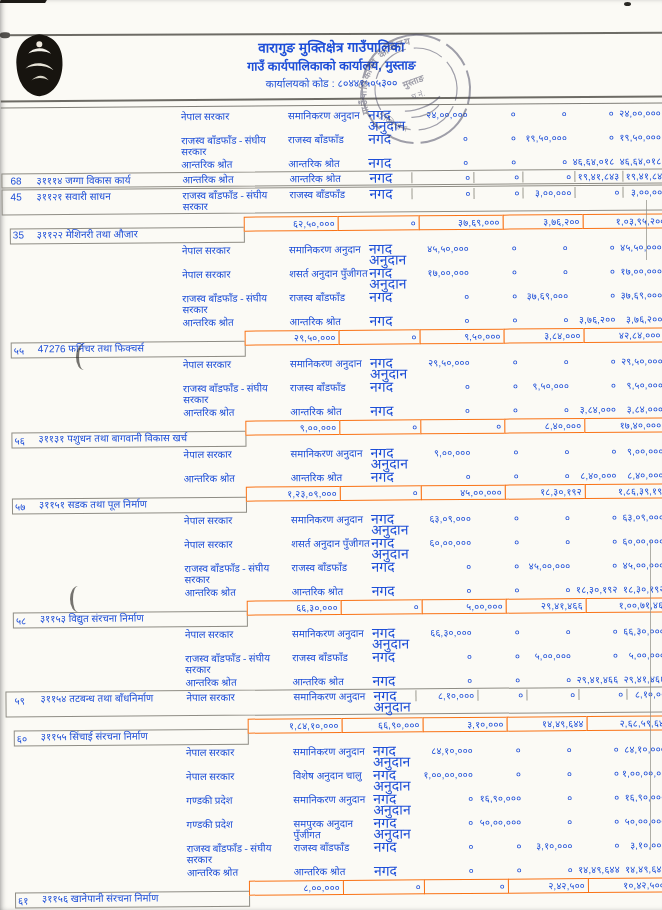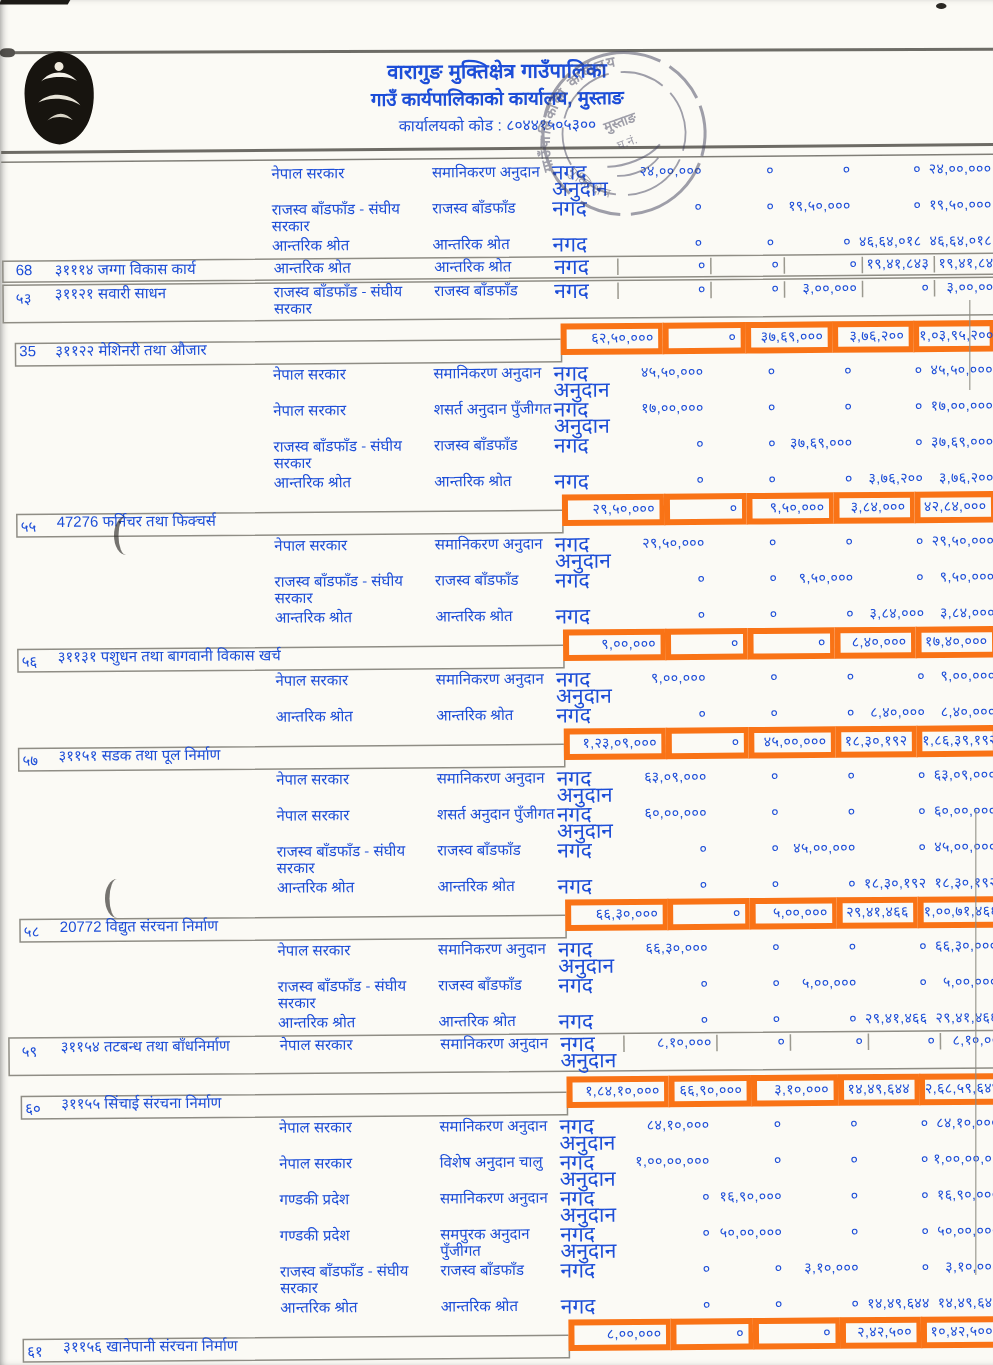--- a/index.html
+++ b/index.html
@@ -22,32 +22,32 @@
   .emblem{position:absolute;left:13px;top:30px;}
   .round-stamp{position:absolute;left:336px;top:14px;pointer-events:none;}
   .rule-double{margin-top:8px;height:5px;border-top:2.5px solid #55534c;border-bottom:1.5px solid #6b6962;opacity:.85;}
   
   .table{padding-top:2px;}
   .trow{display:flex;align-items:flex-start;padding-left:8px;margin:1px 0;}
   .serial{width:26px;flex:none;font-size:10px;}
   .hname,.hname2{font-size:10px;line-height:11px;}
   .hname2{width:146px;flex:none;}
   .spacer{width:172px;flex:none;}
-  .c-src{width:107px;flex:none;font-size:10px;line-height:11px;}
+  .c-src{width:107px;flex:none;font-size:10px;line-height:11px;font-family:Liberation Serif, serif;}
   .c-grant{width:80px;flex:none;font-size:10px;line-height:11px;}
   .c-mode{width:42px;flex:none;font-size:14px;line-height:11px;}
   .vals{display:flex;flex:none;}
   .c-v{font-size:9.5px;line-height:11px;text-align:right;padding-right:3px;letter-spacing:.2px;}
   .v1{width:58px;}.v2{width:45px;}.v3{width:48px;}.v4{width:44px;}.v5{width:44px;}
   .det{margin:2px 0;}
   .head{margin:3px 0 2px;}
   .head .labelwrap{flex:1;display:flex;align-items:flex-start;border:1px solid #8f8d85;height:14px;margin-top:10px;padding-left:2px;overflow:visible;}
   .head .serial{width:24px;}
   .head .hname{white-space:nowrap;}
-  .head .c-v{border:4px solid #f97316;height:12px;padding-top:1px;margin-left:-1px;background:#fbfaf5;}
+  .head .c-v{border:1px solid #f97316;height:12px;padding-top:1px;margin-left:-1px;background:#fbfaf5;padding-left:32px;}
   .hdet{border:1px solid #8f8d85;padding-top:1px;padding-bottom:1px;}
   .hdet .c-v{border-left:1px solid #9b998f;align-self:stretch;}
 </style>
 </head>
 <body>
 
 <div class="sheet">
   <div class="top-edge"></div>
   <div class="top-dot"></div>
   <div class="thin-rule">
@@ -117,21 +117,21 @@
           <div class="c-mode">नगद</div>
           <div class="vals">
             <div class="c-v v1">०</div>
             <div class="c-v v2">०</div>
             <div class="c-v v3">०</div>
             <div class="c-v v4">१९,४१,८४३</div>
             <div class="c-v v5">१९,४१,८४३</div>
           </div>
         </div>
         <div class="trow hdet">
-          <div class="serial">५३</div>
+          <div class="serial">45</div>
           <div class="hname2">३११२१ सवारी साधन</div>
           <div class="c-src">राजस्व बाँडफाँड - संघीय सरकार</div>
           <div class="c-grant">राजस्व बाँडफाँड</div>
           <div class="c-mode">नगद</div>
           <div class="vals">
             <div class="c-v v1">०</div>
             <div class="c-v v2">०</div>
             <div class="c-v v3">३,००,०००</div>
             <div class="c-v v4">०</div>
             <div class="c-v v5">३,००,०००</div>
@@ -354,21 +354,21 @@
             <div class="c-v v1">०</div>
             <div class="c-v v2">०</div>
             <div class="c-v v3">०</div>
             <div class="c-v v4">१८,३०,१९२</div>
             <div class="c-v v5">१८,३०,१९२</div>
           </div>
         </div>
         <div class="trow head">
           <div class="labelwrap">
             <div class="serial">५८</div>
-            <div class="hname">20772 विद्युत संरचना निर्माण</div>
+            <div class="hname">३११५३ विद्युत संरचना निर्माण</div>
           </div>
           <div class="vals">
             <div class="c-v v1">६६,३०,०००</div>
             <div class="c-v v2">०</div>
             <div class="c-v v3">५,००,०००</div>
             <div class="c-v v4">२९,४१,४६६</div>
             <div class="c-v v5">१,००,७१,४६६</div>
           </div>
         </div>
         <div class="trow det">

